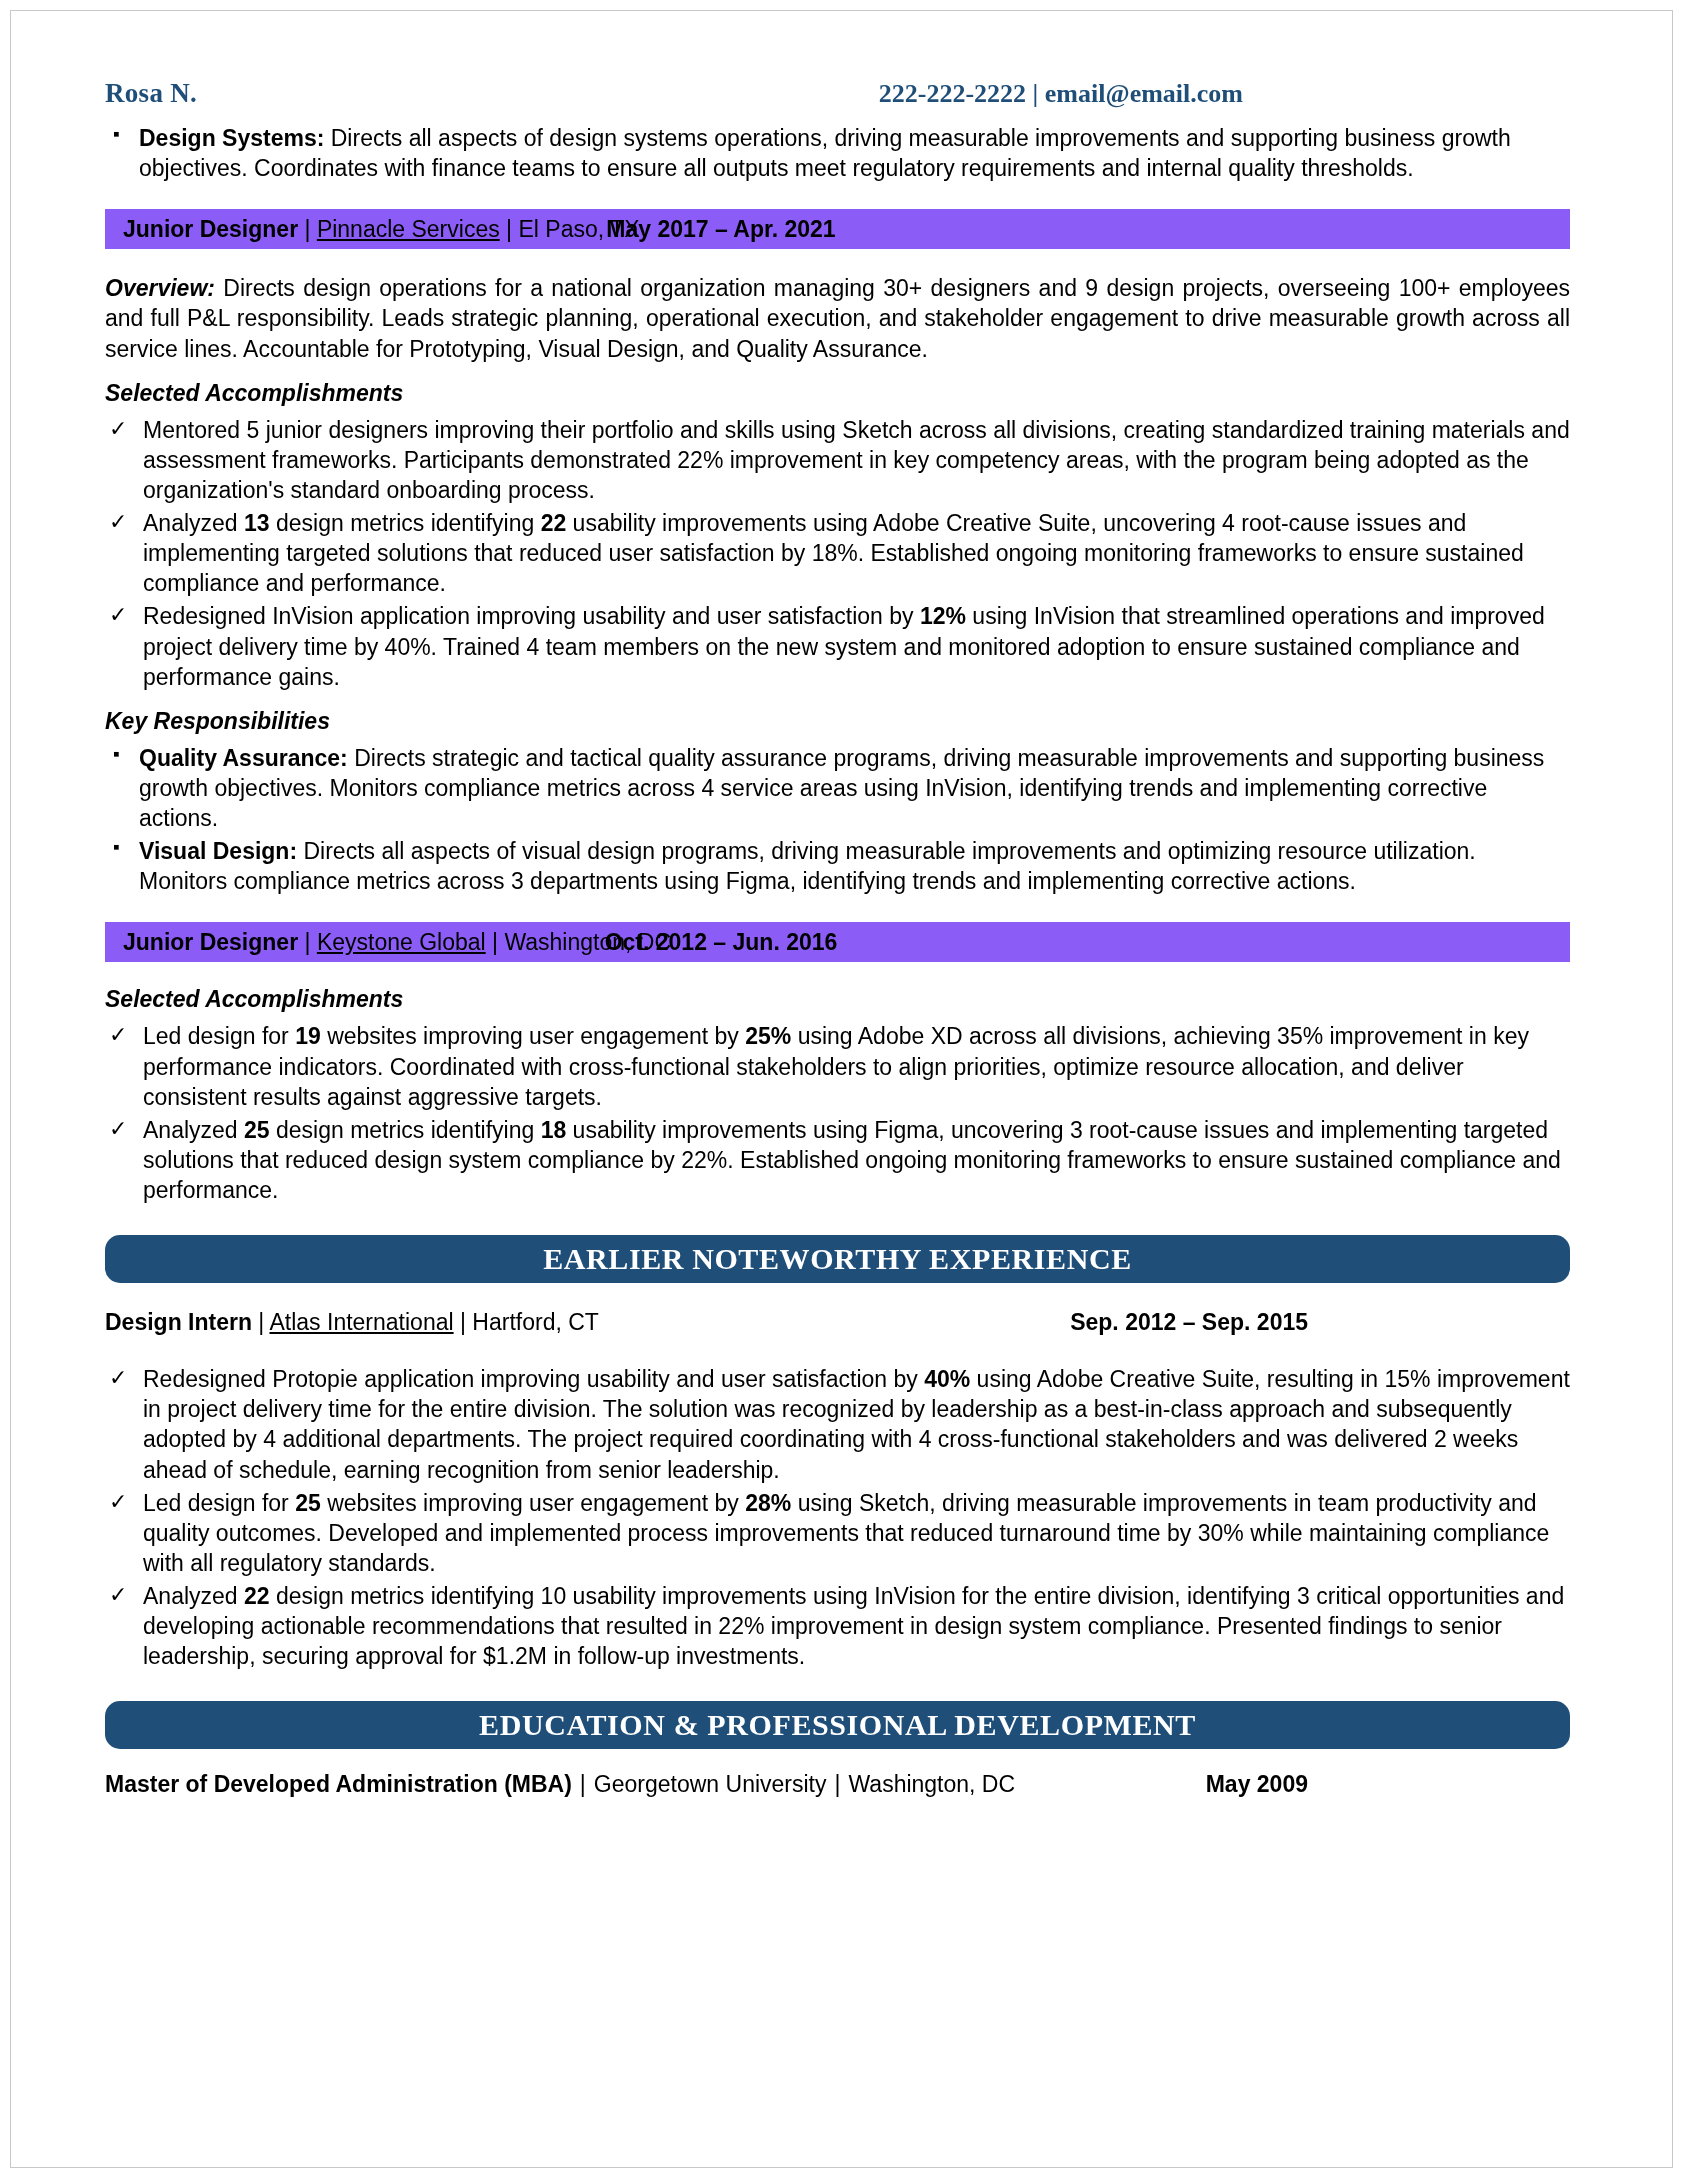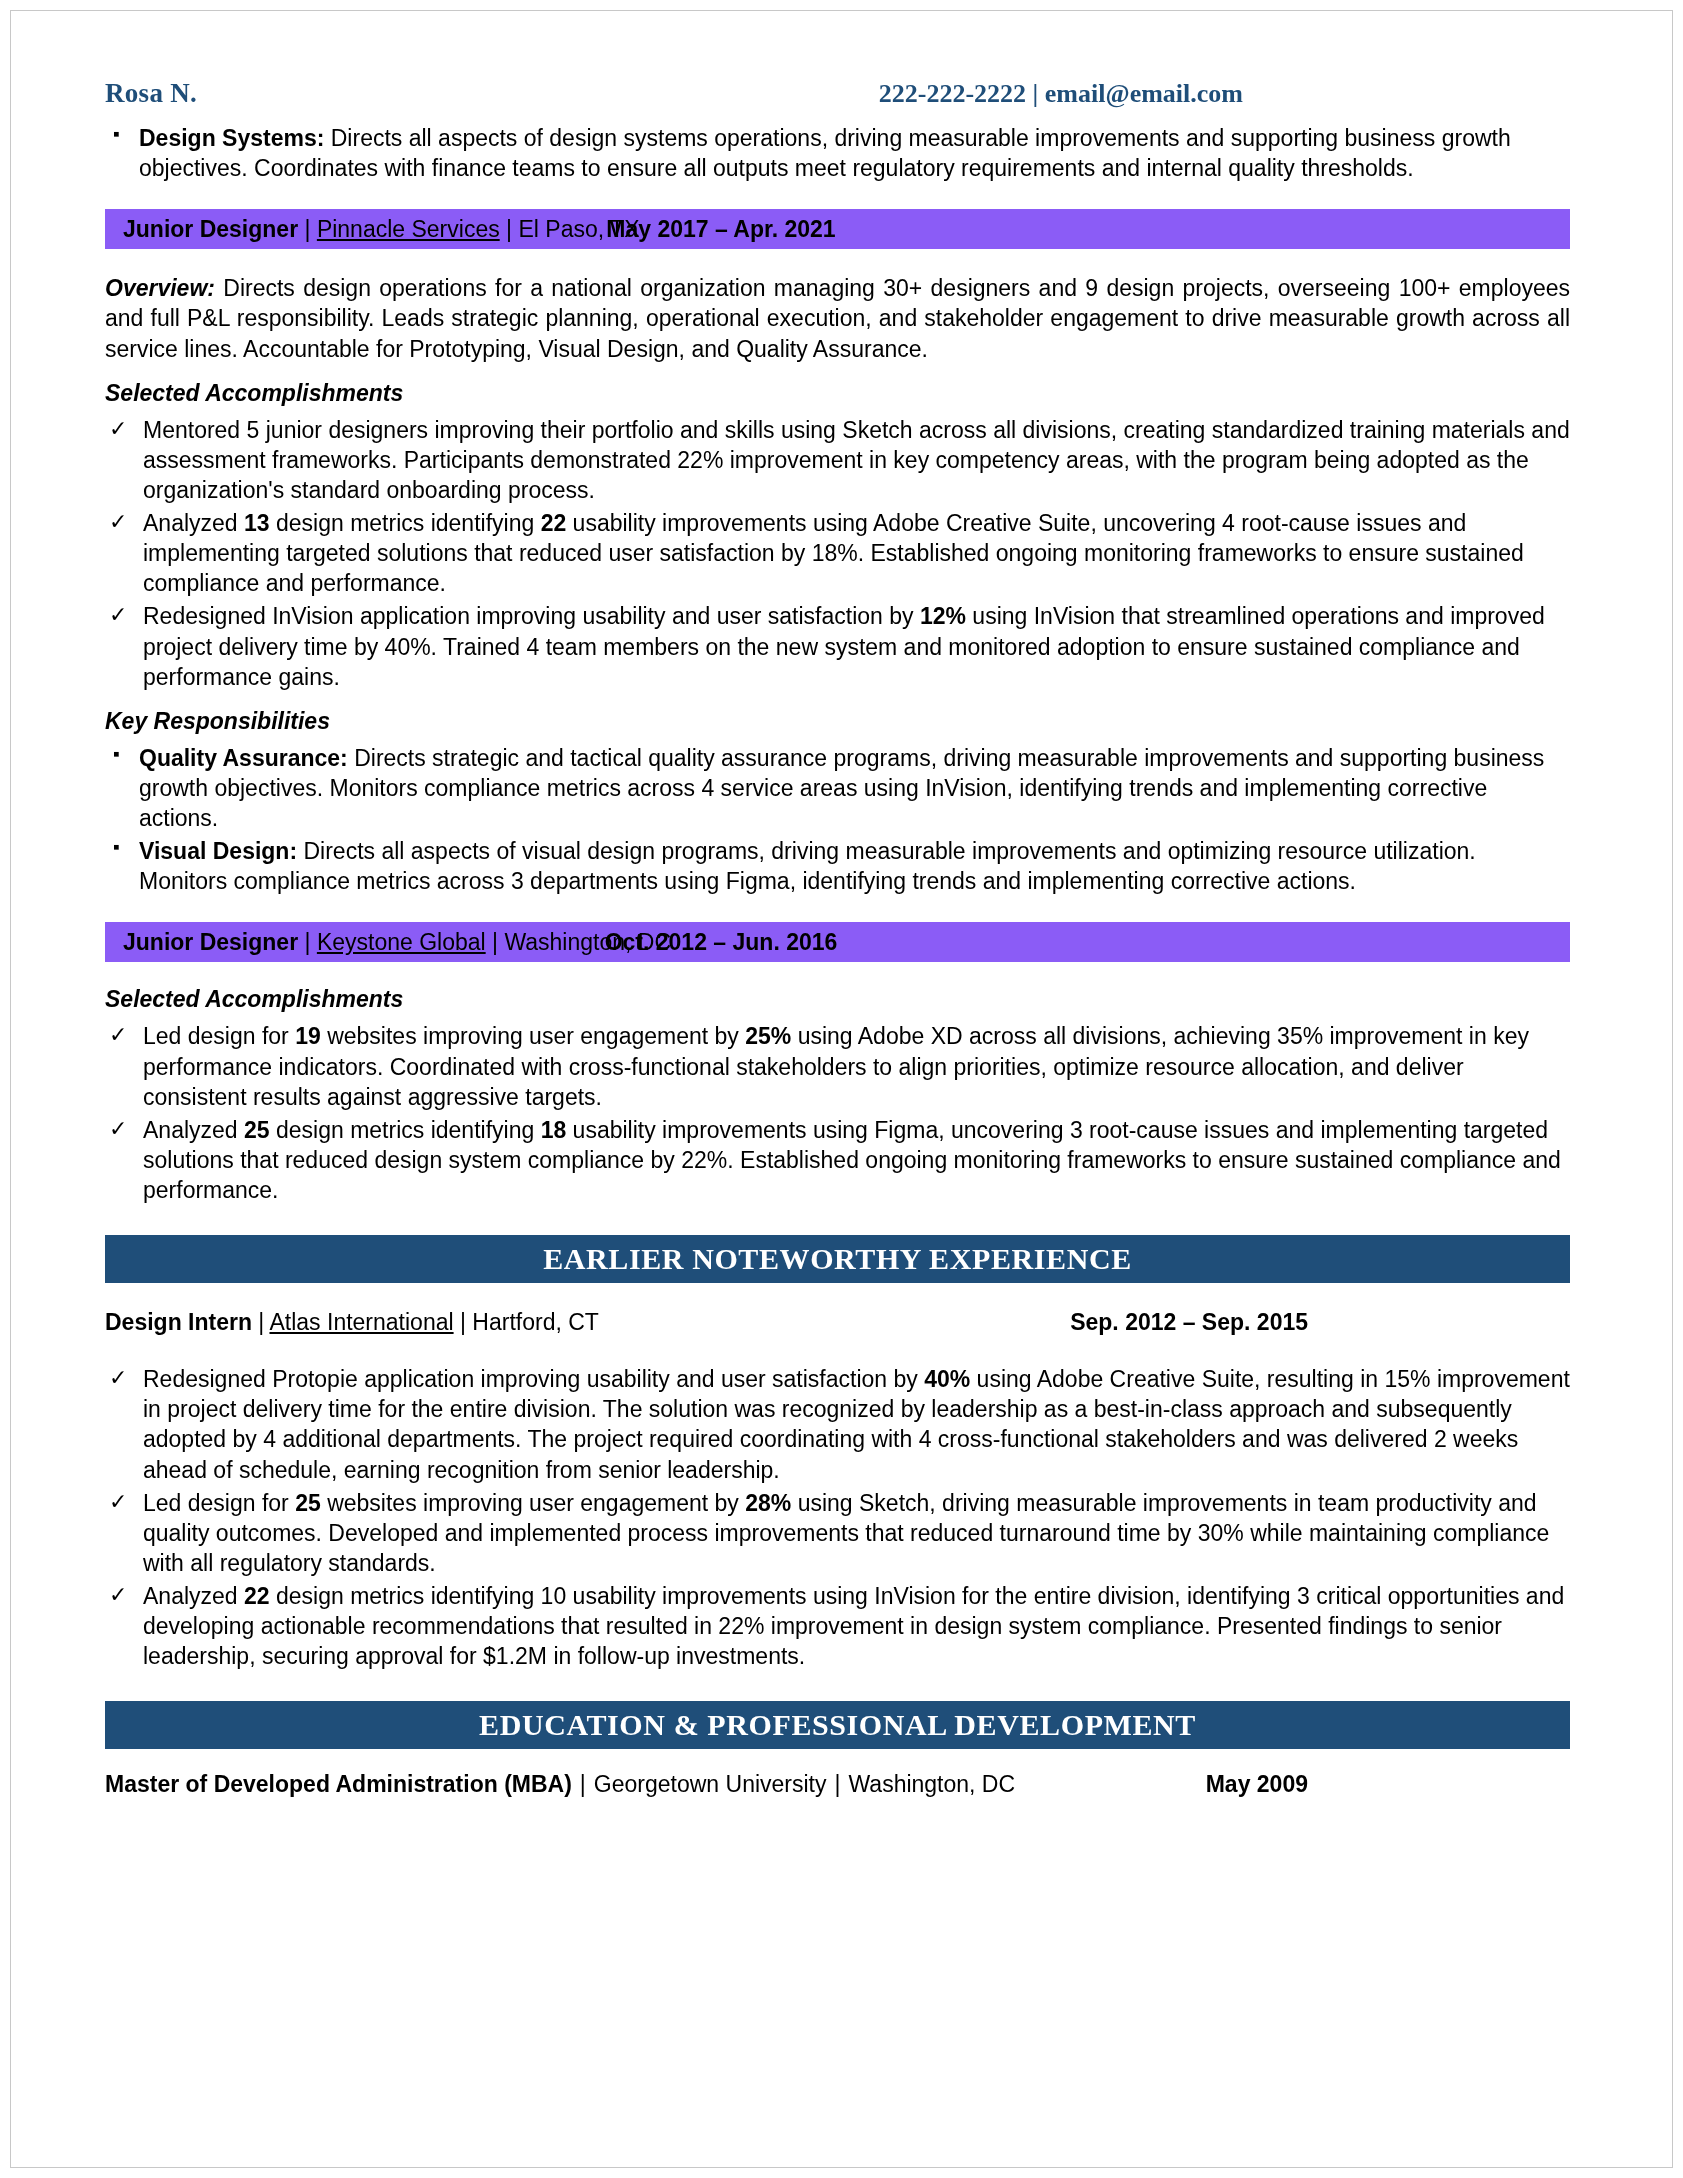--- a/index.html
+++ b/index.html
@@ -108,20 +108,21 @@
     color: #ffffff;
     height: 48px;
     display: flex;
     align-items: center;
     justify-content: center;
     font-family: "Liberation Serif", serif;
     font-weight: bold;
     font-size: 30px;
     letter-spacing: 0.6px;
     margin: 30px 0 26px 0;
+    border-radius: 15px;
   }
   .band.narrow { margin-bottom: 22px; }
 
   
   .earlier-row {
     display: flex;
     position: relative;
     font-size: 23px;
     margin-bottom: 28px;
   }

